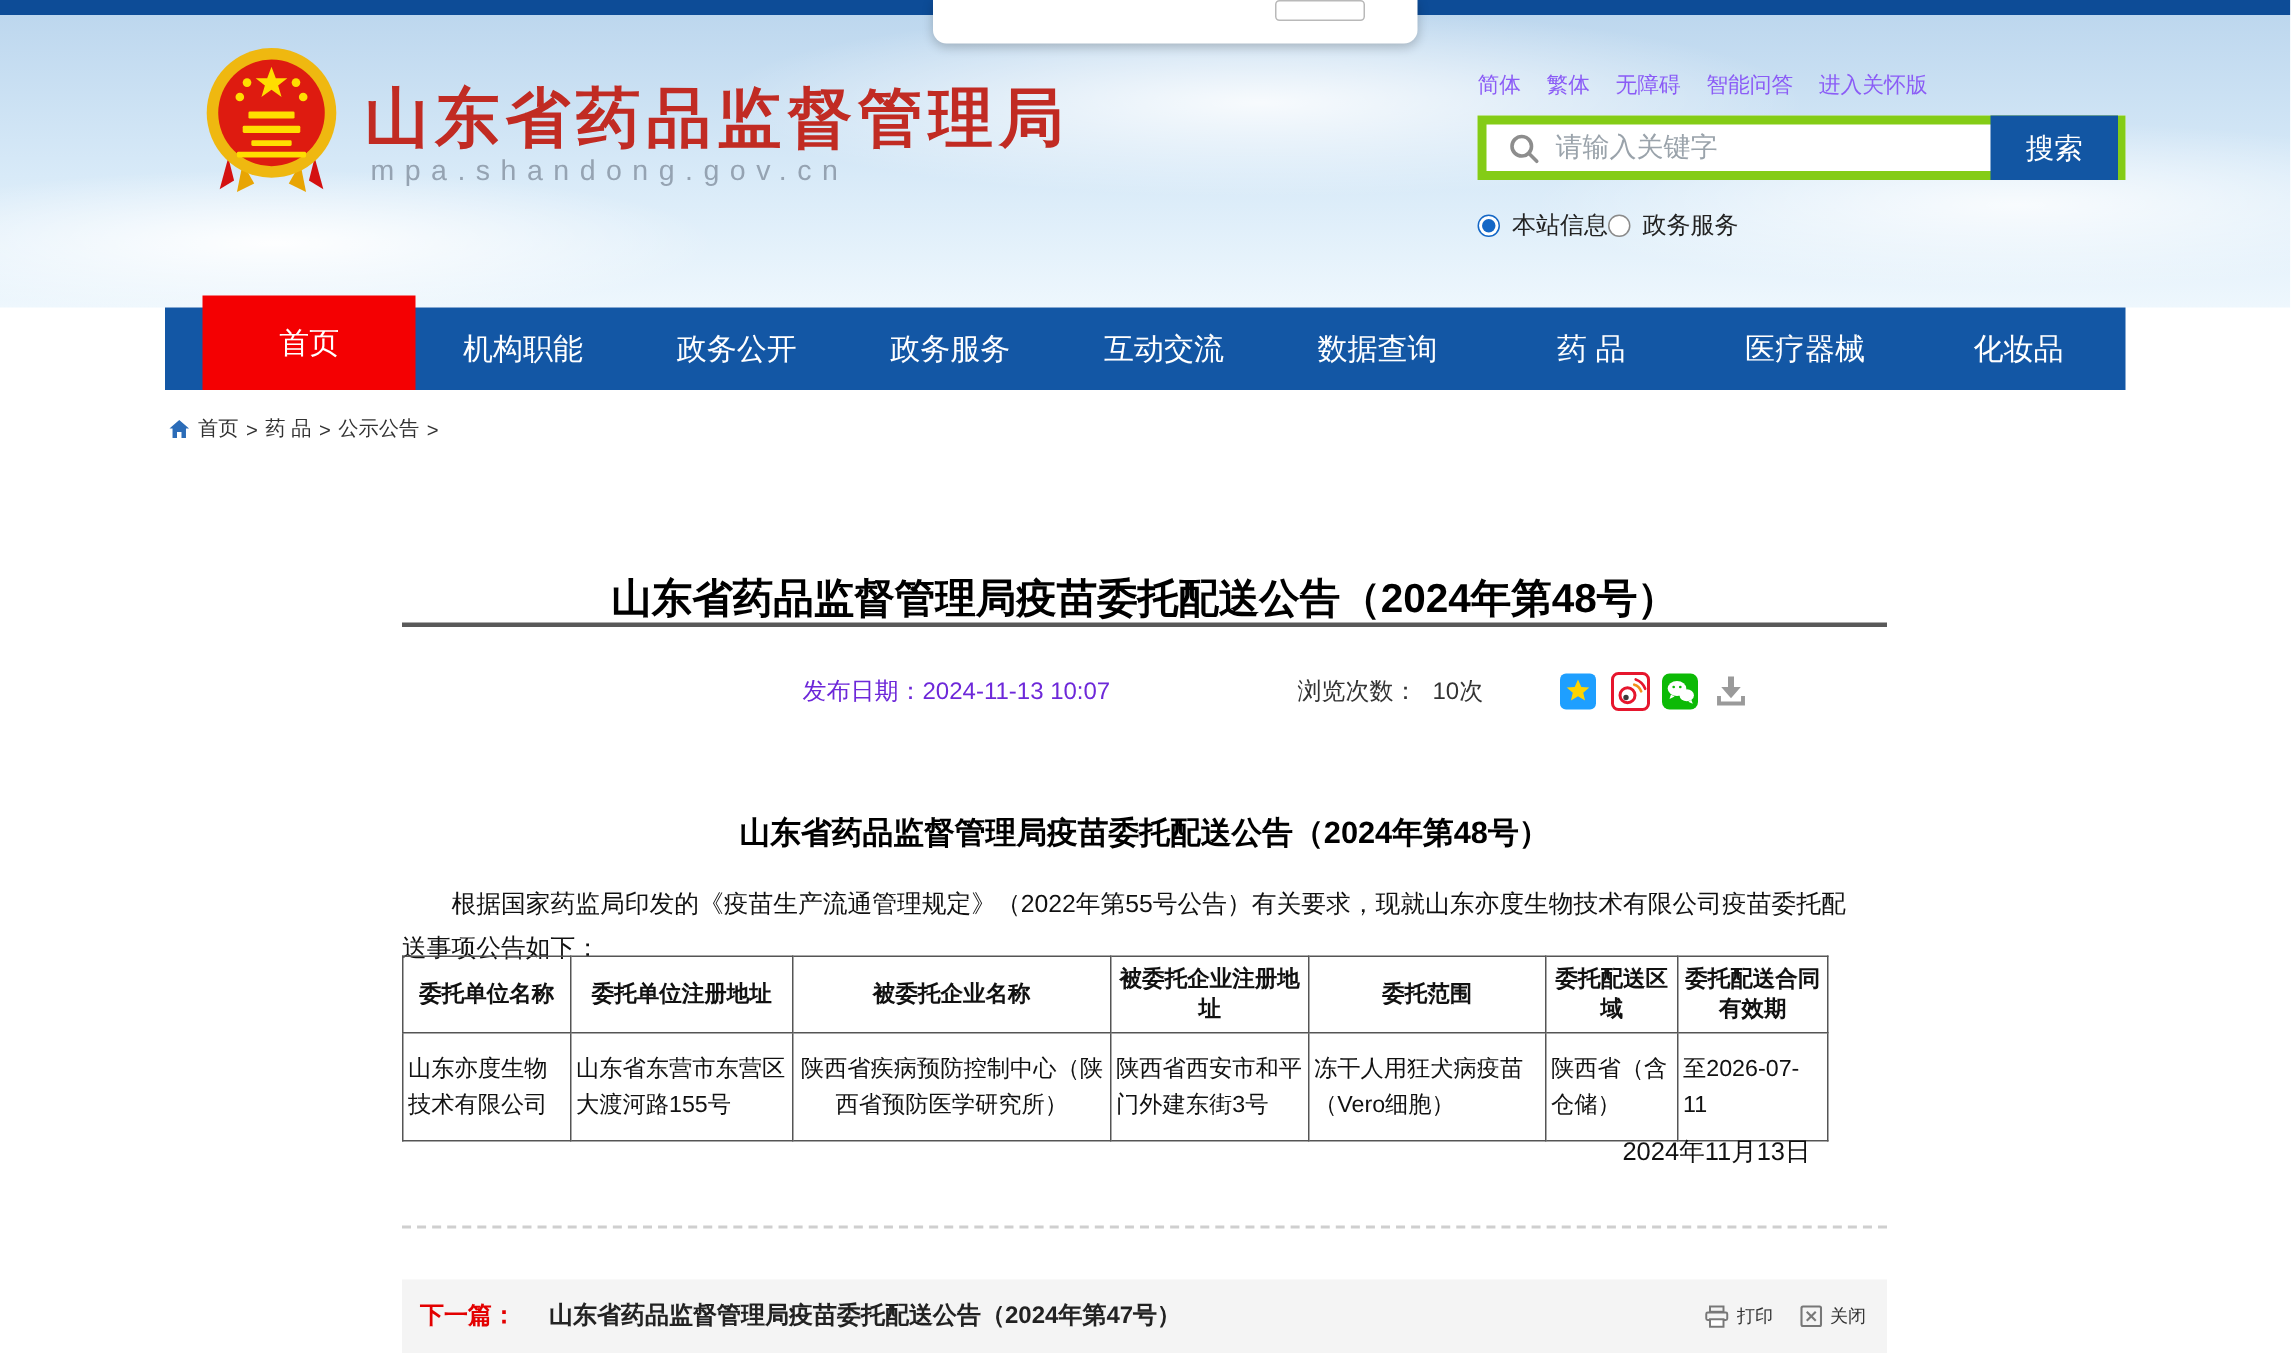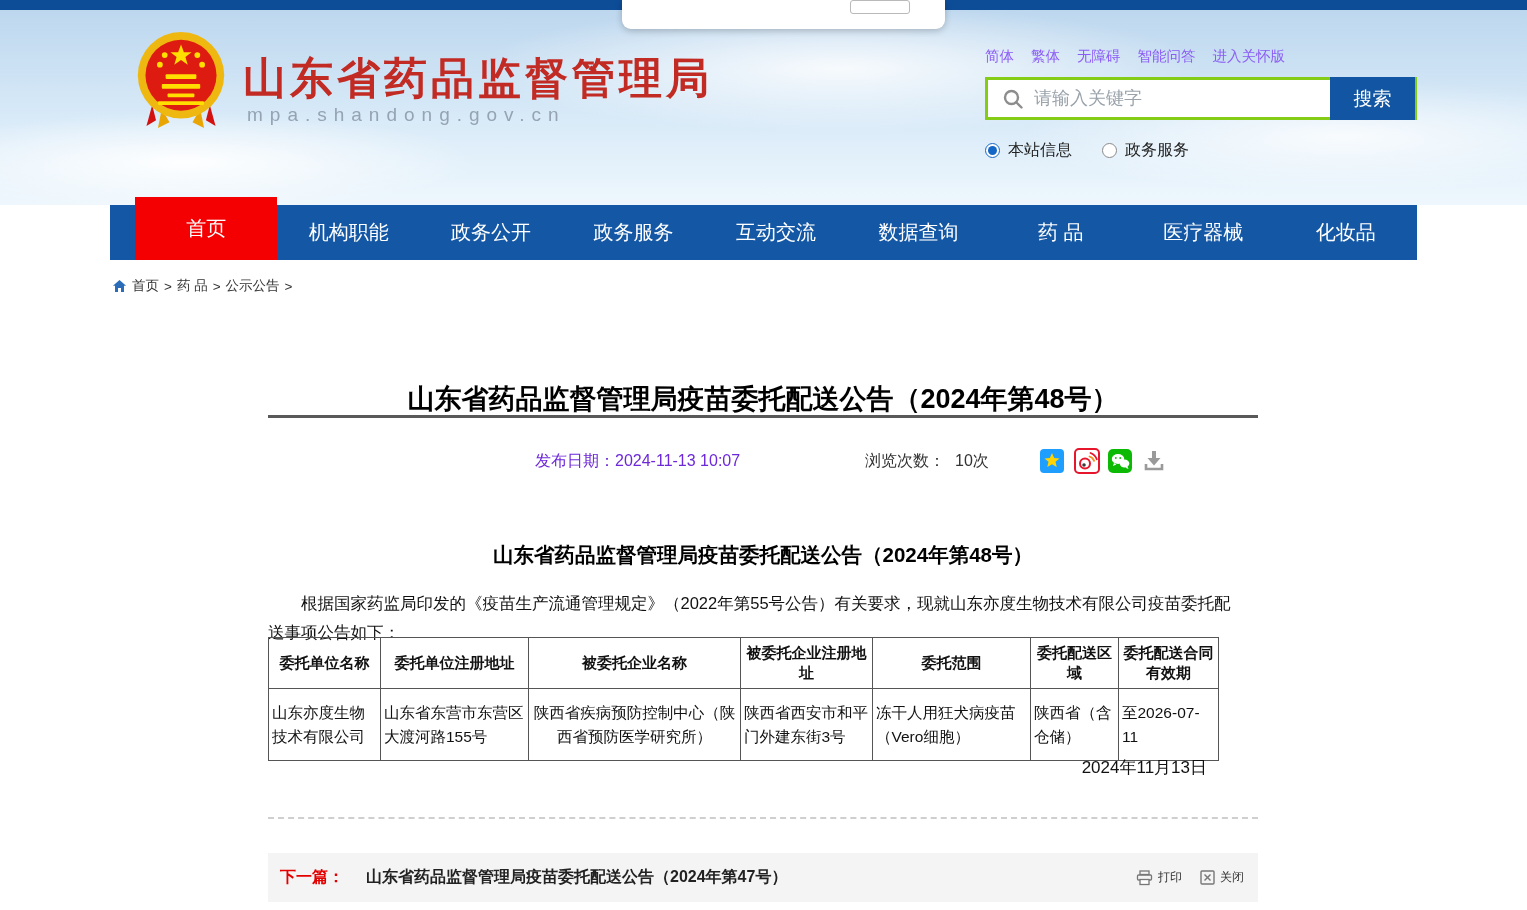--- a/index.html
+++ b/index.html
@@ -24,29 +24,29 @@
   .emblem { position:absolute; top:30px; left:133px; width:96px; height:102px; }
 
   .site-title { position:absolute; top:50px; left:243px; font-size:43px; font-weight:bold;
                 color:#c12b23; letter-spacing:4px; white-space:nowrap; }
   .site-url { position:absolute; top:104px; left:247px; font-size:19px; color:#95a3b2; letter-spacing:7px; }
 
   .top-links { position:absolute; top:47px; left:985px; display:flex; gap:17px; font-size:14.5px; color:#8b5cf6; }
   .top-links span { cursor:pointer; white-space:nowrap; }
 
   .search-box { position:absolute; top:77px; left:985px; width:432px; height:43px; background:#fff;
-                border:3px solid #84cc16; display:flex; align-items:center; }
+                border:6px solid #84cc16; display:flex; align-items:center; }
   .search-box .mag { margin:0 10px 0 14px; flex:0 0 auto; display:flex; }
   .search-box input { flex:1; border:none; outline:none; font-size:18px; color:#333; min-width:0;
                       font-family:"Liberation Sans",sans-serif; }
   .search-box input::placeholder { color:#9aa3ab; }
   .search-btn { width:85px; height:43px; margin:-1px -1px -1px 0; background:#1256a3; color:#fff;
                 border:none; font-size:19px; cursor:pointer; font-family:"Liberation Sans",sans-serif; }
 
-  .scope-row { position:absolute; top:140px; left:985px; display:flex; gap:30px; font-size:16px; color:#222; align-items:center; }
+  .scope-row { position:absolute; top:140px; left:985px; display:flex; font-size:16px; color:#222; align-items:center; }
   .scope-opt { display:flex; align-items:center; gap:8px; cursor:pointer; }
   .radio { width:15px; height:15px; border-radius:50%; position:relative; background:#fff; }
   .radio.sel { border:1px solid #1467c6; }
   .radio.sel::after { content:""; position:absolute; inset:2px; border-radius:50%; background:#1467c6; }
   .radio.unsel { border:1px solid #8a8a8a; }
 
   
   .nav-bar { position:absolute; top:205px; left:110px; width:1307px; height:55px; background:#1357a5; }
   .nav-inner { display:flex; height:100%; margin-left:25px; }
   .nav-item { flex:1; display:flex; align-items:center; justify-content:center; color:#fff;

